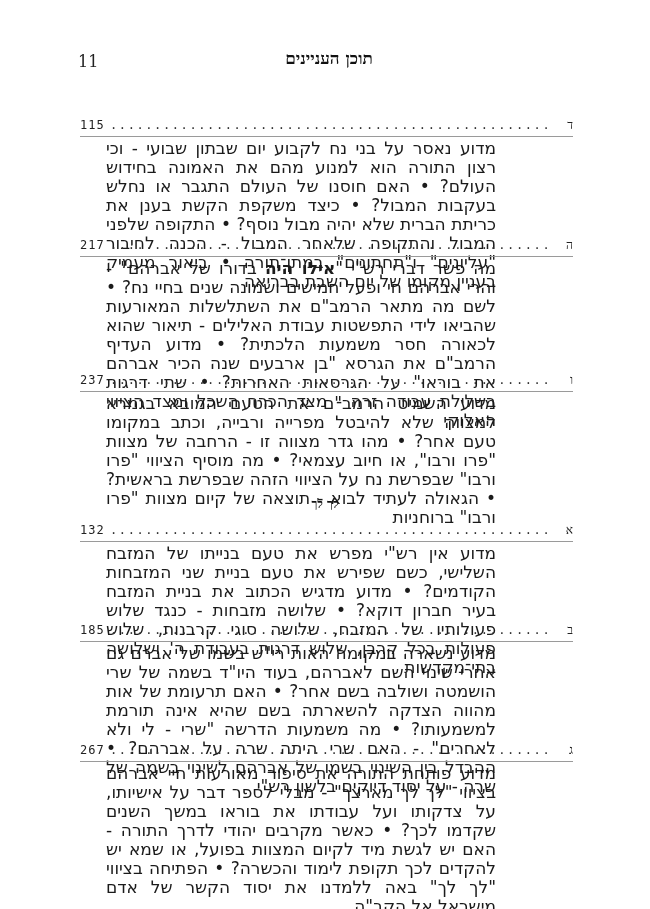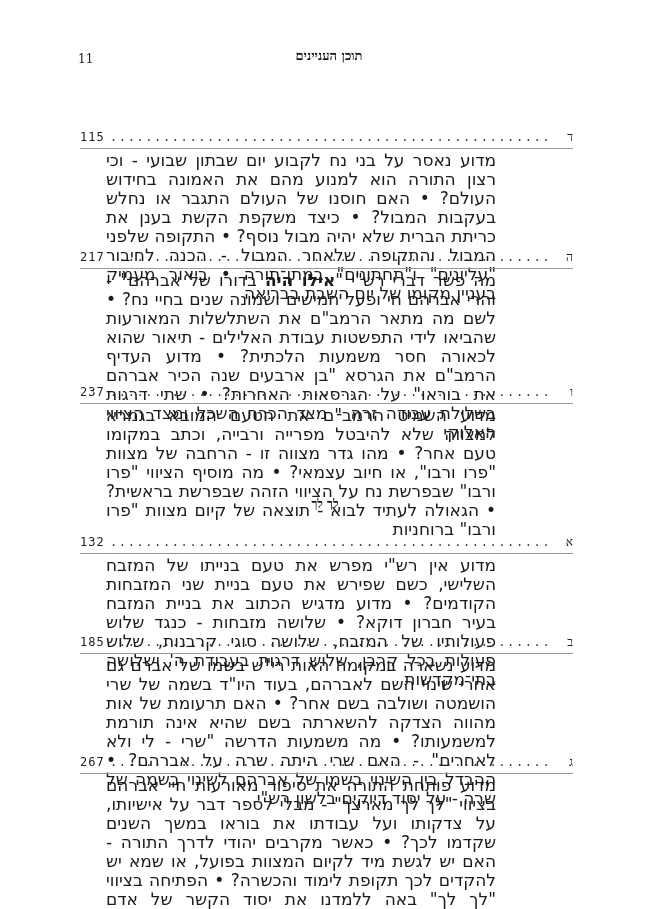--- a/index.html
+++ b/index.html
@@ -2,31 +2,31 @@
 <html><head>
   <meta charset="utf-8">
   <style>
     html, body { margin: 0; padding: 0; background: #ffffff; }
     body {
       width: 650px; height: 909px; position: relative; overflow: hidden;
       font-family: "DejaVu Sans", sans-serif; color: #1a1a1a;
     }
     .page-num {
       position: absolute; left: 78px; top: 52px;
-      font-family: "DejaVu Serif", serif; font-size: 12px; color: #222;
+      font-family: "DejaVu Serif", serif; font-size: 16px; color: #222;
     }
     .page-title {
       position: absolute; left: 0; right: 0; top: 48px; text-align: center;
-      font-family: "DejaVu Serif", serif; font-weight: bold; font-size: 13px;
+      font-family: "DejaVu Serif", serif; font-weight: bold; font-size: 17px;
       direction: rtl; color: #111; padding-left: 8px;
     }
     .entry { position: absolute; left: 80px; width: 493px; }
     .entry-head {
       position: relative; height: 16px; direction: ltr;
-      font-family: "DejaVu Sans Mono", monospace; font-size: 12px; color: #222; margin-top: 12px;
+      font-family: "DejaVu Sans Mono", monospace; font-size: 12px; color: #222;
     }
     .entry-head .pg { position: absolute; left: 0; top: 0; letter-spacing: 1px; }
     .entry-head .dots {
       position: absolute; left: 30px; right: 22px; top: 0; overflow: hidden;
       white-space: nowrap; letter-spacing: 1.6px; color: #333;
     }
     .entry-head .letter {
       position: absolute; right: 0; top: 0; font-family: "DejaVu Serif", serif; font-size: 12px;
     }
     .entry-rule { border-top: 1px solid #9a9a9a; margin-top: 2px; }

